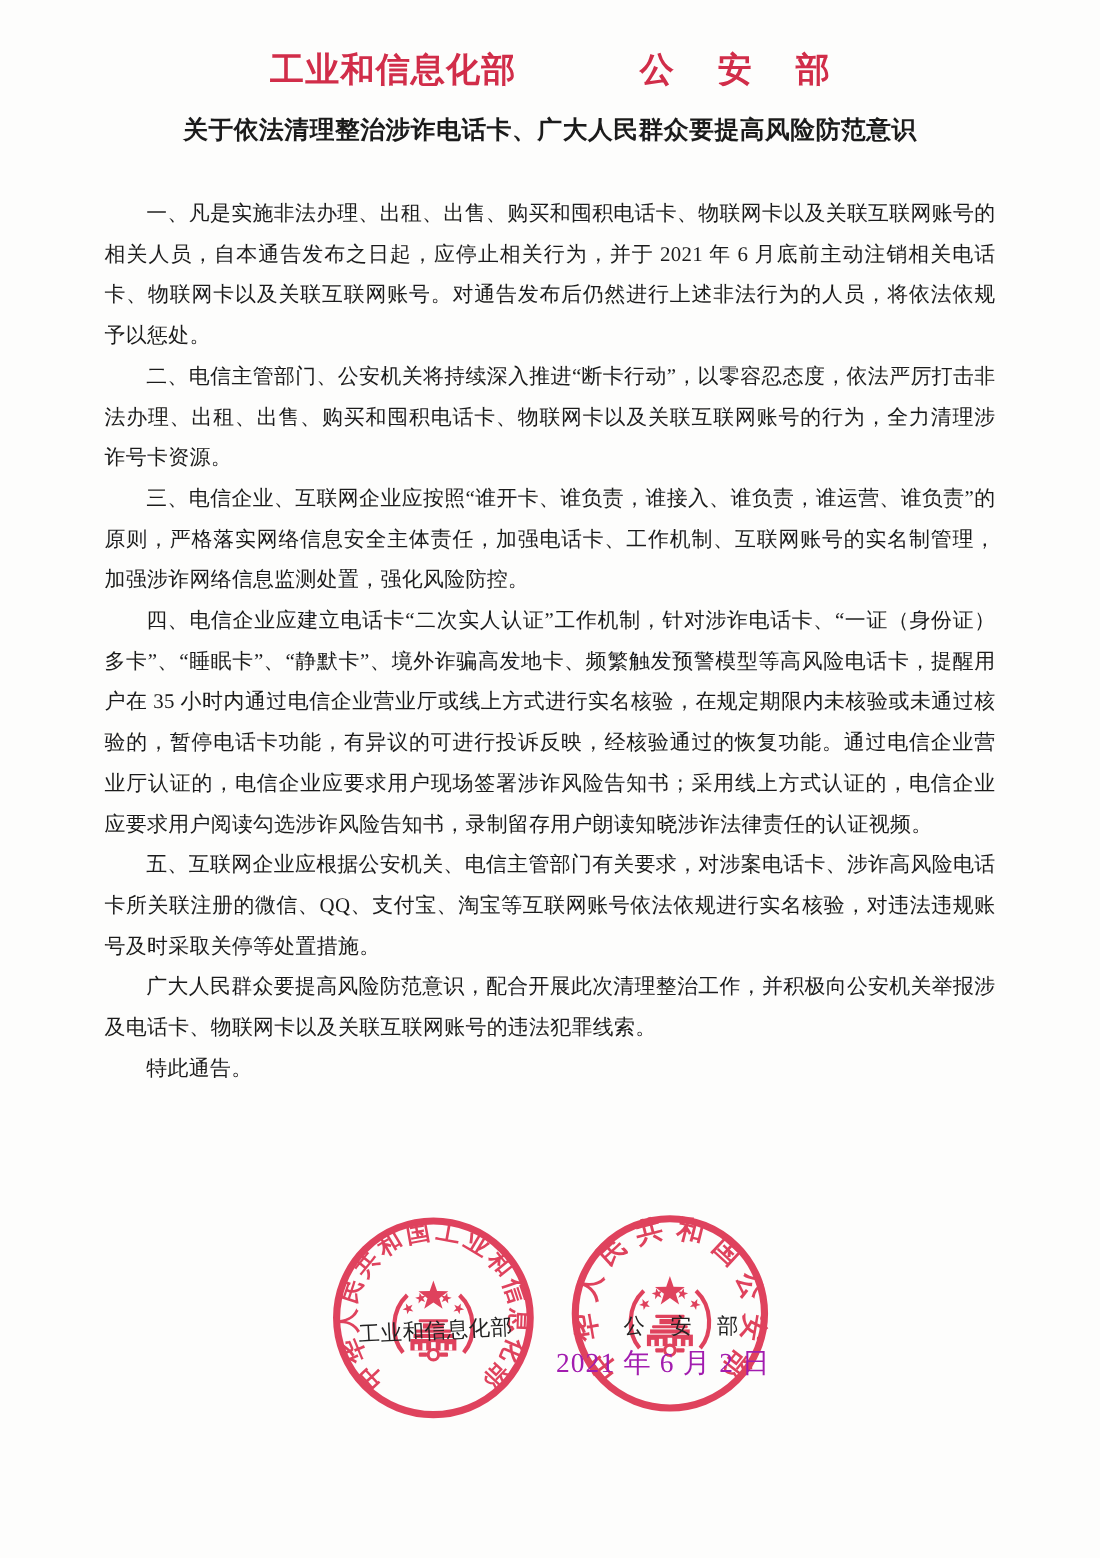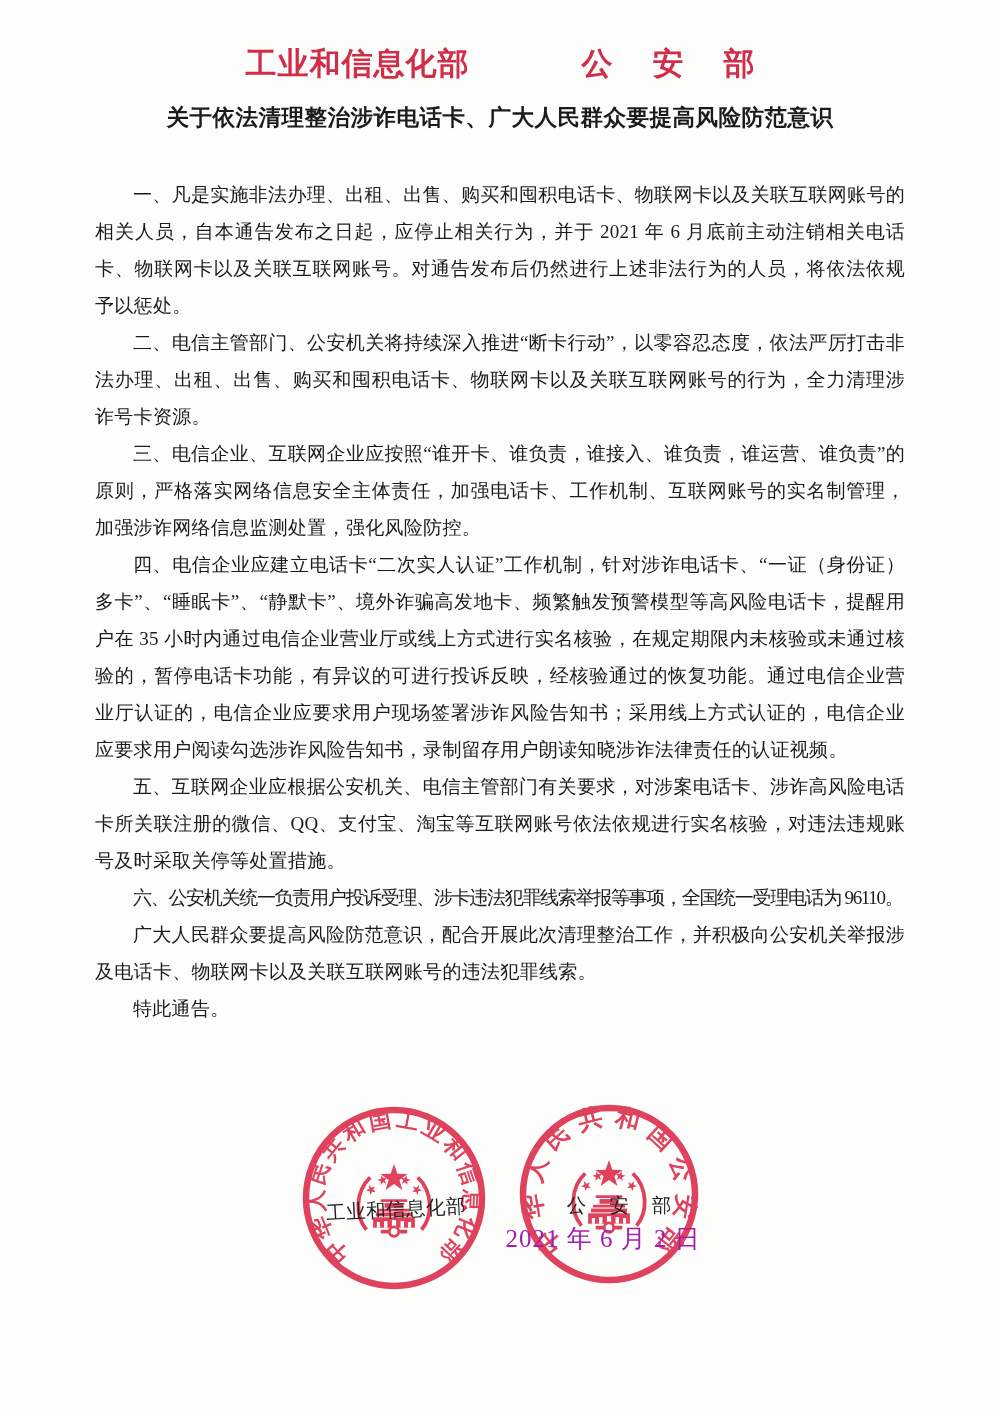--- a/index.html
+++ b/index.html
@@ -107,21 +107,20 @@
   </div>
 
   <h1 class="doc-title">关于依法清理整治涉诈电话卡、广大人民群众要提高风险防范意识</h1>
 
   <div class="doc-body">
     <p>一、凡是实施非法办理、出租、出售、购买和囤积电话卡、物联网卡以及关联互联网账号的相关人员，自本通告发布之日起，应停止相关行为，并于 2021 年 6 月底前主动注销相关电话卡、物联网卡以及关联互联网账号。对通告发布后仍然进行上述非法行为的人员，将依法依规予以惩处。</p>
     <p>二、电信主管部门、公安机关将持续深入推进“断卡行动”，以零容忍态度，依法严厉打击非法办理、出租、出售、购买和囤积电话卡、物联网卡以及关联互联网账号的行为，全力清理涉诈号卡资源。</p>
     <p>三、电信企业、互联网企业应按照“谁开卡、谁负责，谁接入、谁负责，谁运营、谁负责”的原则，严格落实网络信息安全主体责任，加强电话卡、工作机制、互联网账号的实名制管理，加强涉诈网络信息监测处置，强化风险防控。</p>
     <p>四、电信企业应建立电话卡“二次实人认证”工作机制，针对涉诈电话卡、“一证（身份证）多卡”、“睡眠卡”、“静默卡”、境外诈骗高发地卡、频繁触发预警模型等高风险电话卡，提醒用户在 35 小时内通过电信企业营业厅或线上方式进行实名核验，在规定期限内未核验或未通过核验的，暂停电话卡功能，有异议的可进行投诉反映，经核验通过的恢复功能。通过电信企业营业厅认证的，电信企业应要求用户现场签署涉诈风险告知书；采用线上方式认证的，电信企业应要求用户阅读勾选涉诈风险告知书，录制留存用户朗读知晓涉诈法律责任的认证视频。</p>
     <p>五、互联网企业应根据公安机关、电信主管部门有关要求，对涉案电话卡、涉诈高风险电话卡所关联注册的微信、QQ、支付宝、淘宝等互联网账号依法依规进行实名核验，对违法违规账号及时采取关停等处置措施。</p>
-    <p class="tight">六、公安机关统一负责用户投诉受理、涉卡违法犯罪线索举报等事项，全国统一受理电话为 96110。</p>
     <p>广大人民群众要提高风险防范意识，配合开展此次清理整治工作，并积极向公安机关举报涉及电话卡、物联网卡以及关联互联网账号的违法犯罪线索。</p>
     <p>特此通告。</p>
   </div>
 
   <div class="seal seal-left">
     <svg class="seal-svg" width="196" height="196" viewBox="0 0 196 196">
       <defs>
 
         <path id="star-shape" fill="currentColor" d="M0,-10 L2.35,-3.24 L9.51,-3.09 L3.8,1.24 L5.88,8.09 L0,4 L-5.88,8.09 L-3.8,1.24 L-9.51,-3.09 L-2.35,-3.24 Z"></path>
 

